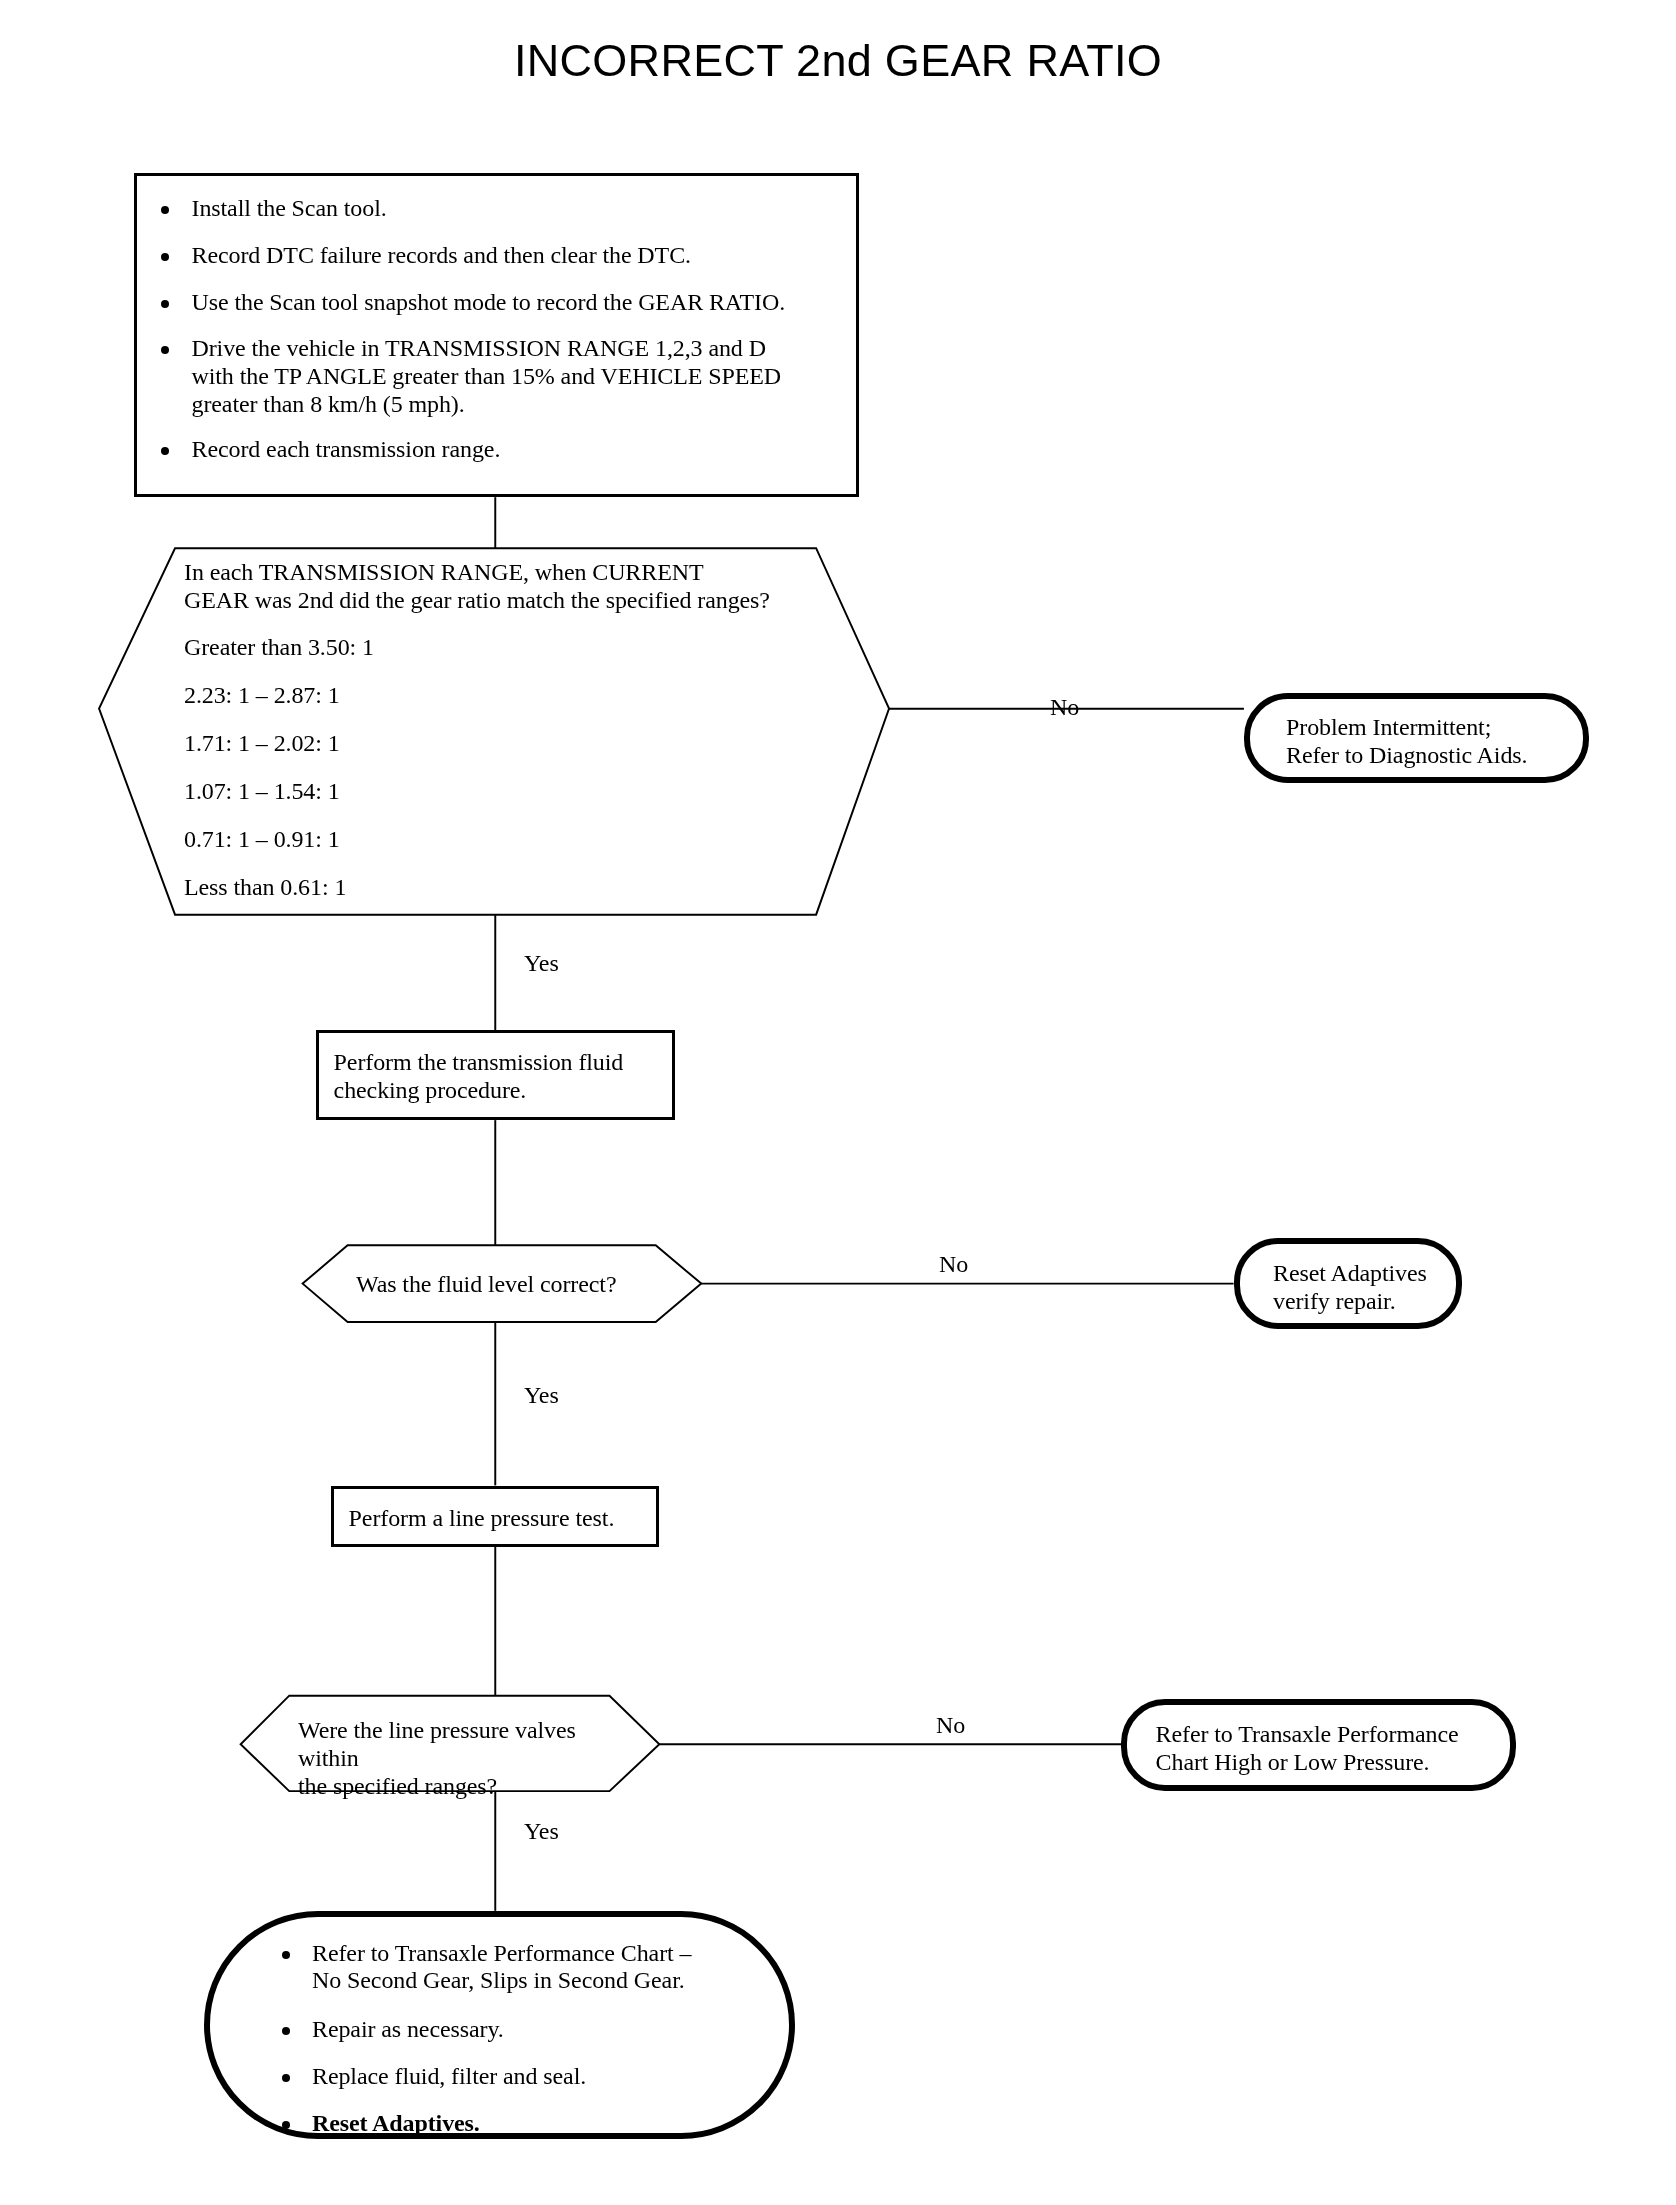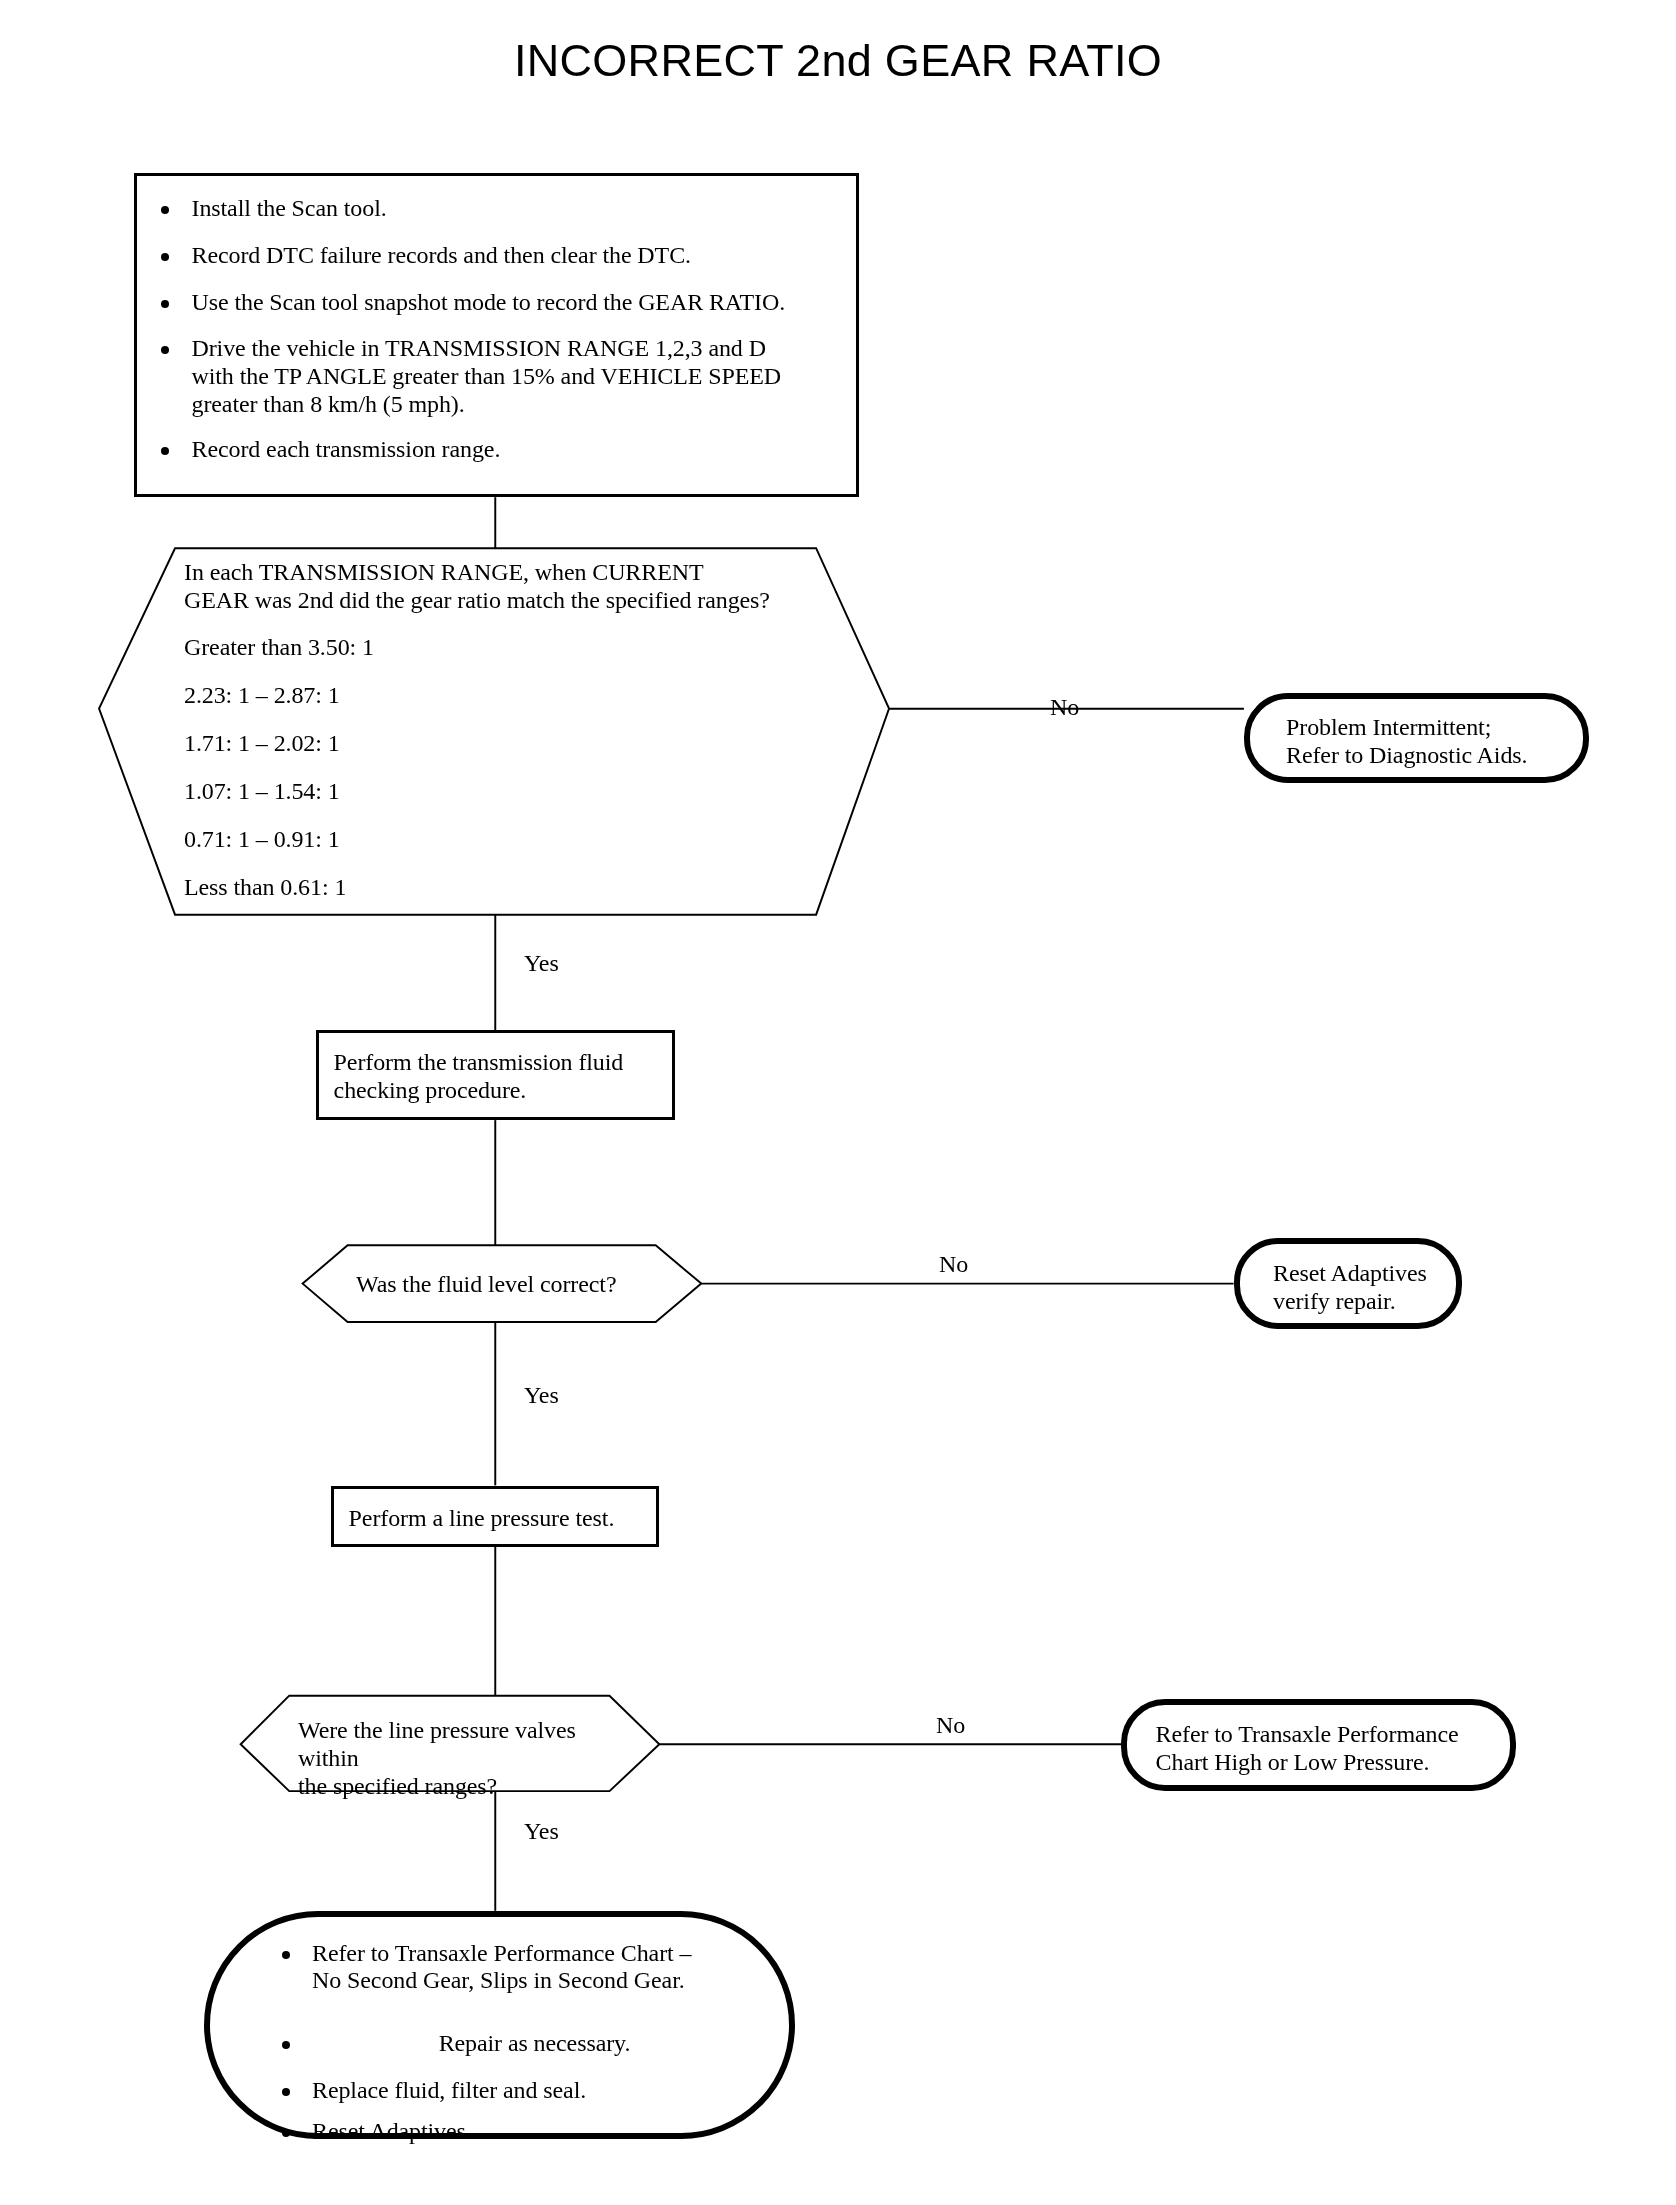--- a/index.html
+++ b/index.html
@@ -253,26 +253,26 @@
       <span>Chart High or Low Pressure.</span>
     </div>
   </div>
 
   <div class="node bigterm-node" style="left:204px; top:1911px; width:591px; height:228px;">
     <ul class="bullets" style="position:absolute; left:67px; top:22.5px; width:480px;">
       <li>
         <span>Refer to Transaxle Performance Chart –</span><br>
         <span>No Second Gear, Slips in Second Gear.</span>
       </li>
-      <li style="margin-top:35px;text-align:center;">
+      <li style="margin-top:21px;">
         <span>Repair as necessary.</span>
       </li>
       <li style="margin-top:19px;">
         <span>Replace fluid, filter and seal.</span>
       </li>
-      <li style="margin-top:13px;">
+      <li style="margin-top:19px;font-weight:bold;">
         <span>Reset Adaptives.</span>
       </li>
     </ul>
   </div>
 
 </div>
 
 
 </body></html>

